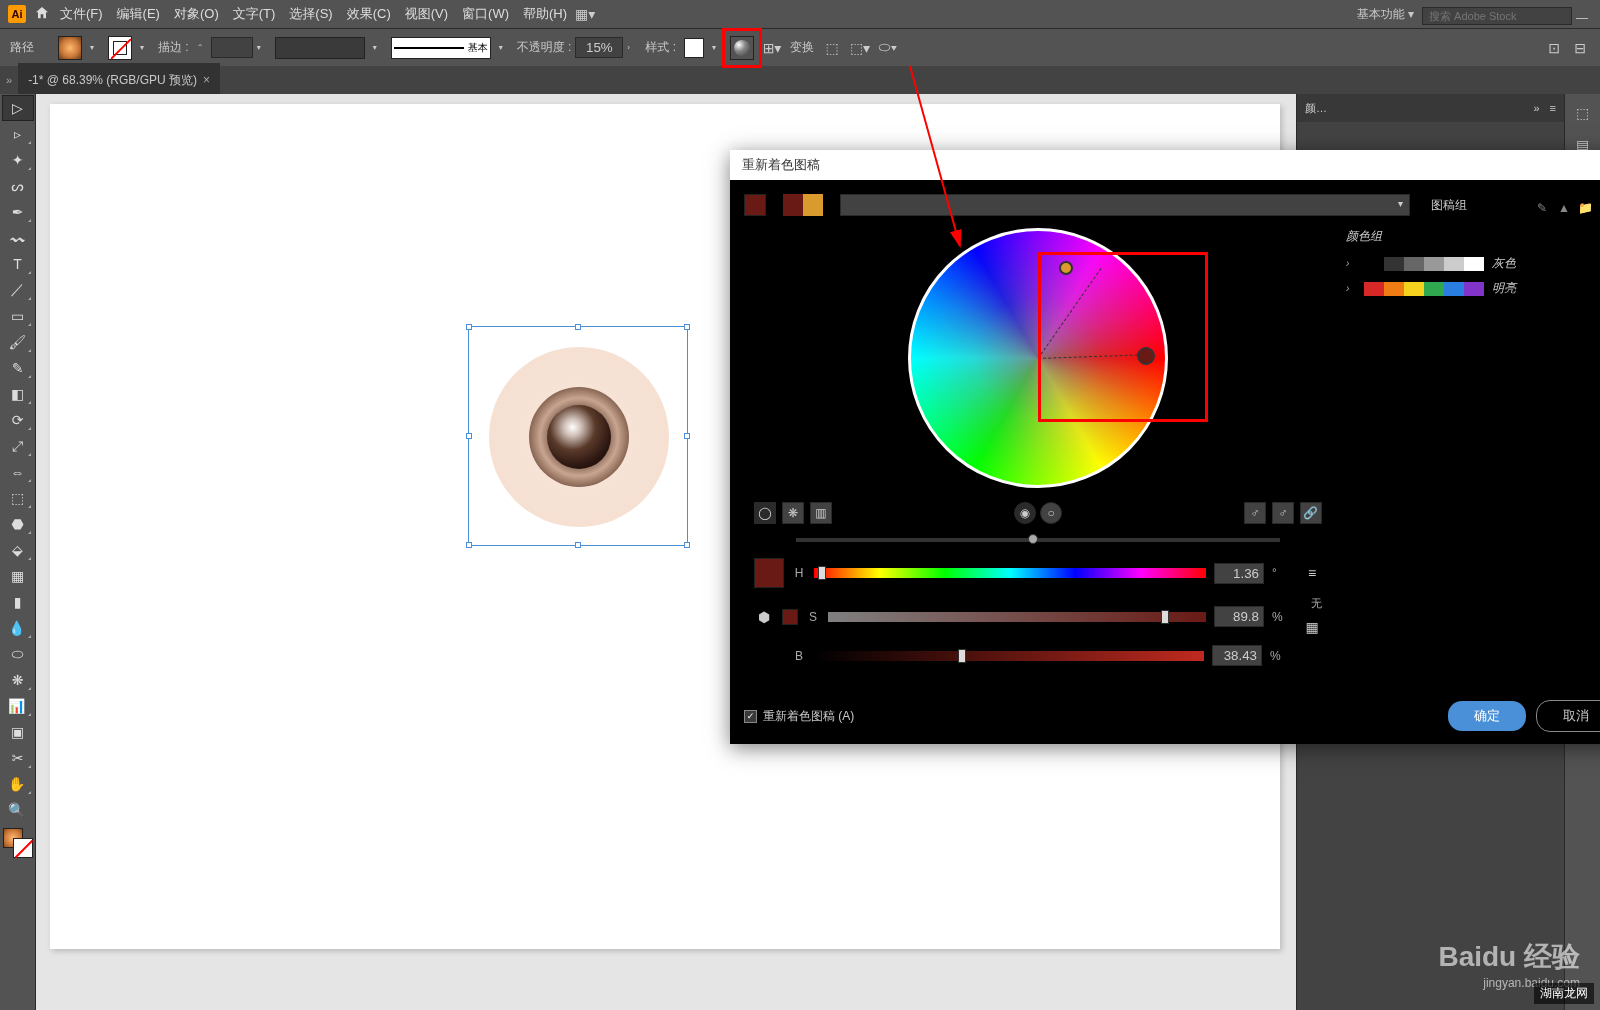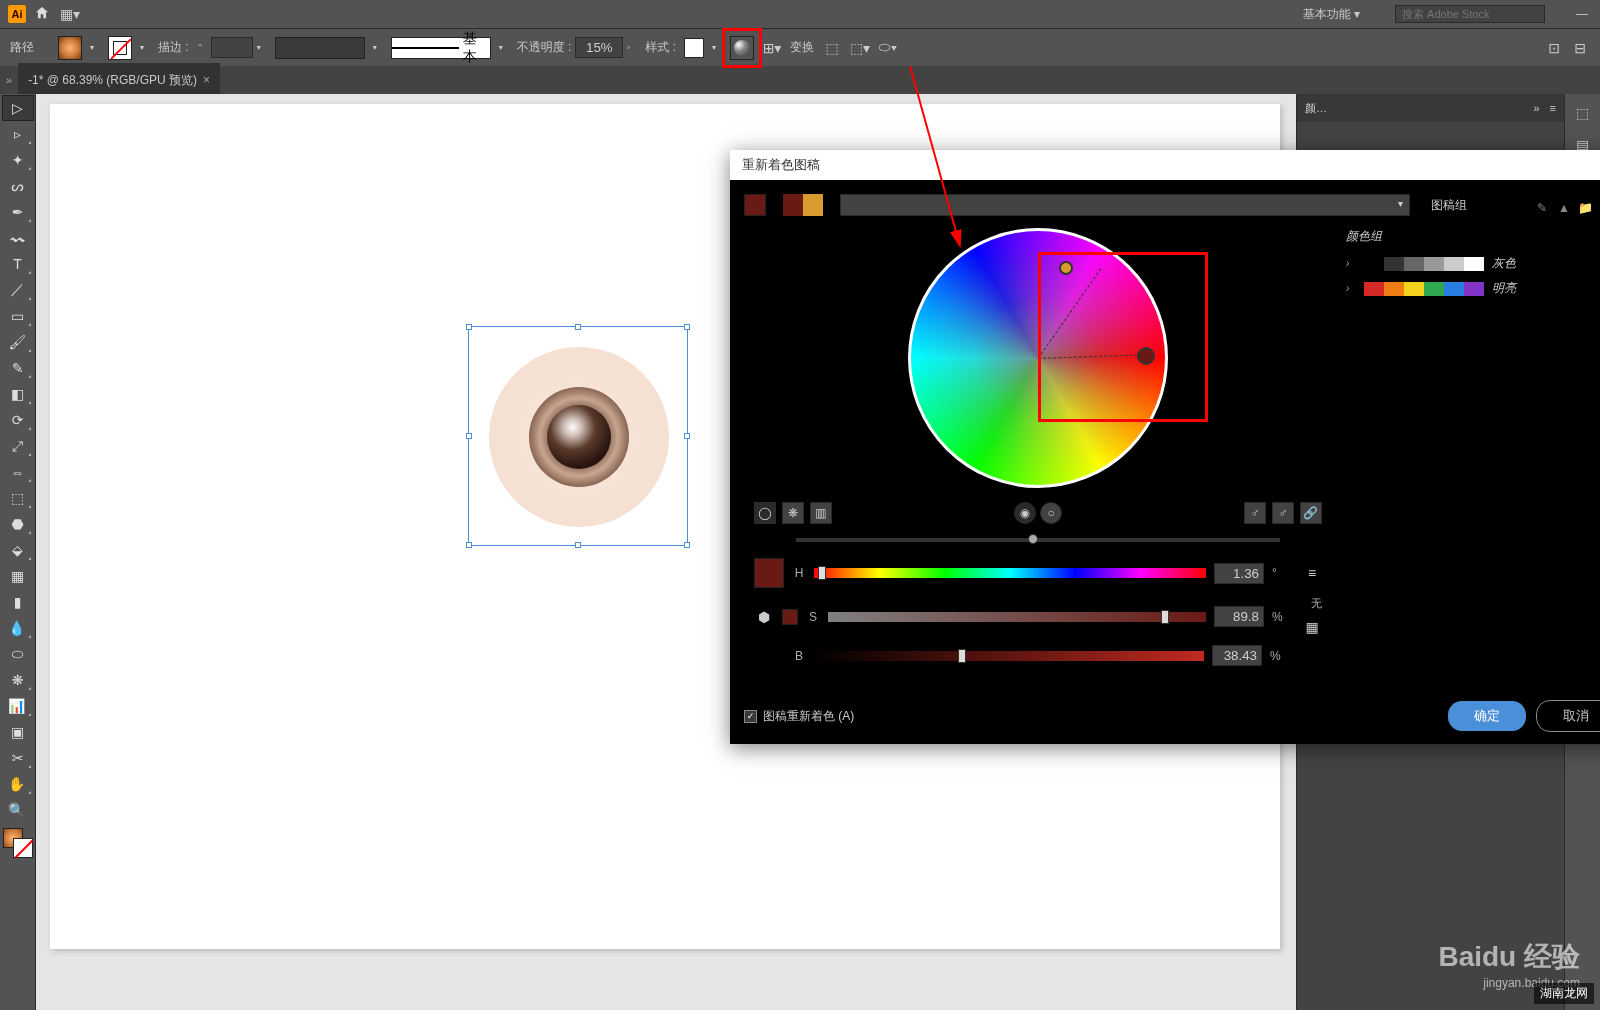--- a/index.html
+++ b/index.html
@@ -4,36 +4,36 @@
 <style>
 * { margin: 0; padding: 0; box-sizing: border-box; font-family: "Microsoft YaHei", sans-serif; }
 body { background: #323232; color: #c8c8c8; font-size: 12px; width: 1600px; height: 1010px; overflow: hidden; position: relative; }
 
 
 .menubar { height: 28px; background: #535353; display: flex; align-items: center; padding: 0 8px; gap: 8px; }
 .ai-icon { width: 18px; height: 18px; background: #ff9a00; color: #330000; font-weight: bold; font-size: 11px; display: flex; align-items: center; justify-content: center; border-radius: 2px; }
 .home-icon { width: 18px; height: 18px; cursor: pointer; }
 .menu-items { display: flex; gap: 14px; }
 .menu-item { cursor: pointer; color: #ddd; font-size: 13px; }
-.menubar-right { margin-left: auto; display: flex; align-items: center; gap: 27px; }
+.menubar-right { margin-left: auto; display: flex; align-items: flex-end; gap: 0; }
 .workspace-dd { padding: 2px 8px; cursor: pointer; }
 .search-input { background: #424242; border: 1px solid #2a2a2a; padding: 2px 6px; color: #888; width: 150px; font-size: 11px; }
 .min-icon { cursor: pointer; padding: 0 4px; }
 
 
 .optbar { height: 38px; background: #535353; border-top: 1px solid #2a2a2a; display: flex; align-items: center; padding: 0 10px; gap: 8px; }
 .optlabel { color: #ccc; font-size: 12px; min-width: 40px; }
 .swatch { width: 24px; height: 24px; border: 1px solid #222; cursor: pointer; position: relative; }
 .dd-arrow { width: 10px; height: 10px; cursor: pointer; display: inline-flex; align-items: center; color: #ccc; font-size: 8px; }
 .stroke-weight { display: flex; align-items: center; gap: 4px; }
 .stroke-input { width: 42px; background: #424242; border: 1px solid #2a2a2a; color: #ccc; padding: 2px; }
 .profile-dd { width: 90px; height: 22px; background: #3a3a3a; border: 1px solid #222; cursor: pointer; }
 .brush-dd { width: 100px; height: 22px; background: #fff; display: flex; align-items: center; justify-content: center; border: 1px solid #222; cursor: pointer; }
 .brush-sample { width: 70px; height: 2px; background: #000; }
-.brush-label { font-size: 14px; color: #000; margin-left: 4px; }
+.brush-label { font-size: 10px; color: #000; margin-left: 4px; }
 .opacity-group { display: flex; align-items: center; gap: 4px; }
 .opacity-val { width: 48px; background: #424242; border: 1px solid #2a2a2a; color: #ccc; padding: 2px; text-align: center; }
 .style-sw { width: 20px; height: 20px; background: #fff; border: 1px solid #222; cursor: pointer; }
 .recolor-btn { width: 24px; height: 24px; border: 1px solid #222; cursor: pointer; display: flex; align-items: center; justify-content: center; background: #535353; }
 .recolor-ball { width: 16px; height: 16px; border-radius: 50%; background: radial-gradient(circle at 30% 30%, #fff, #888 40%, #333); }
 .red-highlight-sm { position: absolute; border: 3px solid #ff0000; pointer-events: none; }
 .opt-icon { width: 20px; height: 20px; cursor: pointer; display: flex; align-items: center; justify-content: center; font-size: 14px; color: #ccc; }
 .optbar-right { margin-left: auto; display: flex; gap: 6px; }
 
 
@@ -150,20 +150,31 @@
 </style>
 </head>
 <body>
 
 <div class="menubar">
   <div class="ai-icon">Ai</div>
   <div class="home-icon">
     <svg class="icon" viewBox="0 0 24 24">
         <path fill="#ddd" d="M12 3l9 8h-3v9h-4v-6h-4v6H6v-9H3z"></path>
       </svg>
+  </div>
+  <div class="menu-items">
+    <span class="menu-item">文件(F)</span>
+    <span class="menu-item">编辑(E)</span>
+    <span class="menu-item">对象(O)</span>
+    <span class="menu-item">文字(T)</span>
+    <span class="menu-item">选择(S)</span>
+    <span class="menu-item">效果(C)</span>
+    <span class="menu-item">视图(V)</span>
+    <span class="menu-item">窗口(W)</span>
+    <span class="menu-item">帮助(H)</span>
   </div>
   <div class="opt-icon">▦▾</div>
   <div class="menubar-right">
     <span class="workspace-dd"><span>基本功能</span> ▾</span>
     <input class="search-input" placeholder="搜索 Adobe Stock" style="">
     <span class="min-icon">—</span>
   </div>
 </div>
 
 <div class="optbar">
@@ -411,21 +422,21 @@
               <div style="background:#8234c9"></div>
           </div>
           <span class="cg-txt">明亮</span>
         </div>
       </div>
     </div>
   </div>
   <div class="dlg-footer">
     <label class="chk">
       <span class="chk-box">✓</span>
-      <span>图稿重新着色 (A)</span>
+      <span>重新着色图稿 (A)</span>
     </label>
     <div class="spacer"></div>
     <div class="dlg-btn ok">确定</div>
     <div class="dlg-btn cancel">取消</div>
   </div>
 </div>
 
 <svg class="red-arrow" style="left:900px;top:56px;width:80px;height:200px" viewBox="0 0 80 200">
   <defs>
       <marker id="ah" markerWidth="10" markerHeight="10" refX="8" refY="3" orient="auto">

